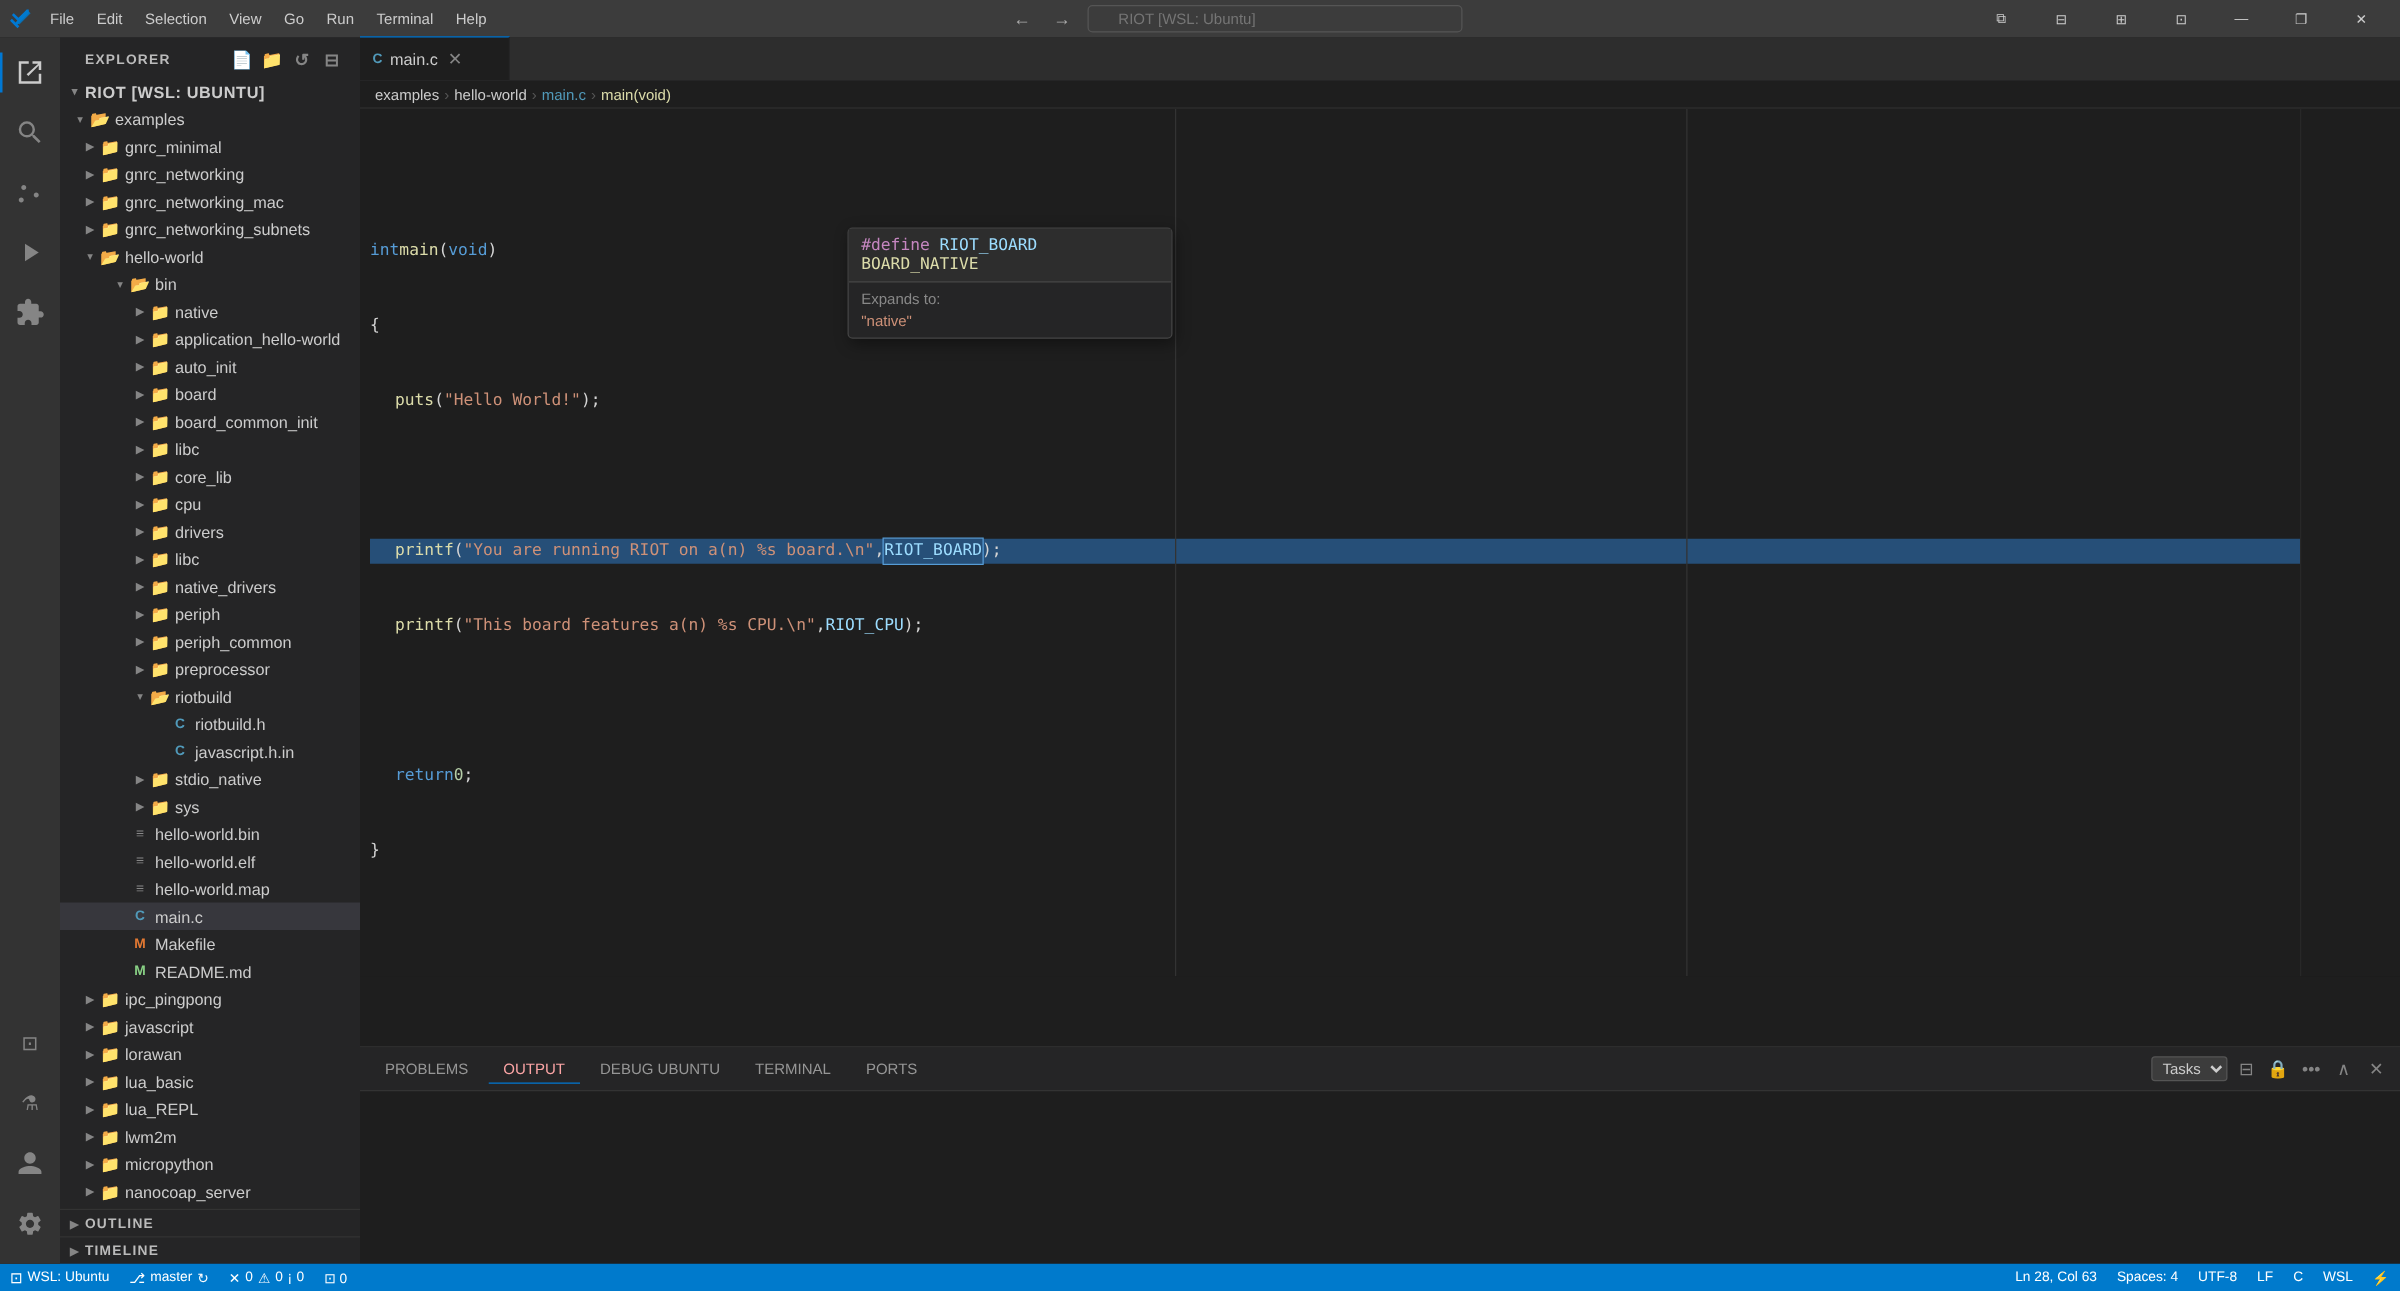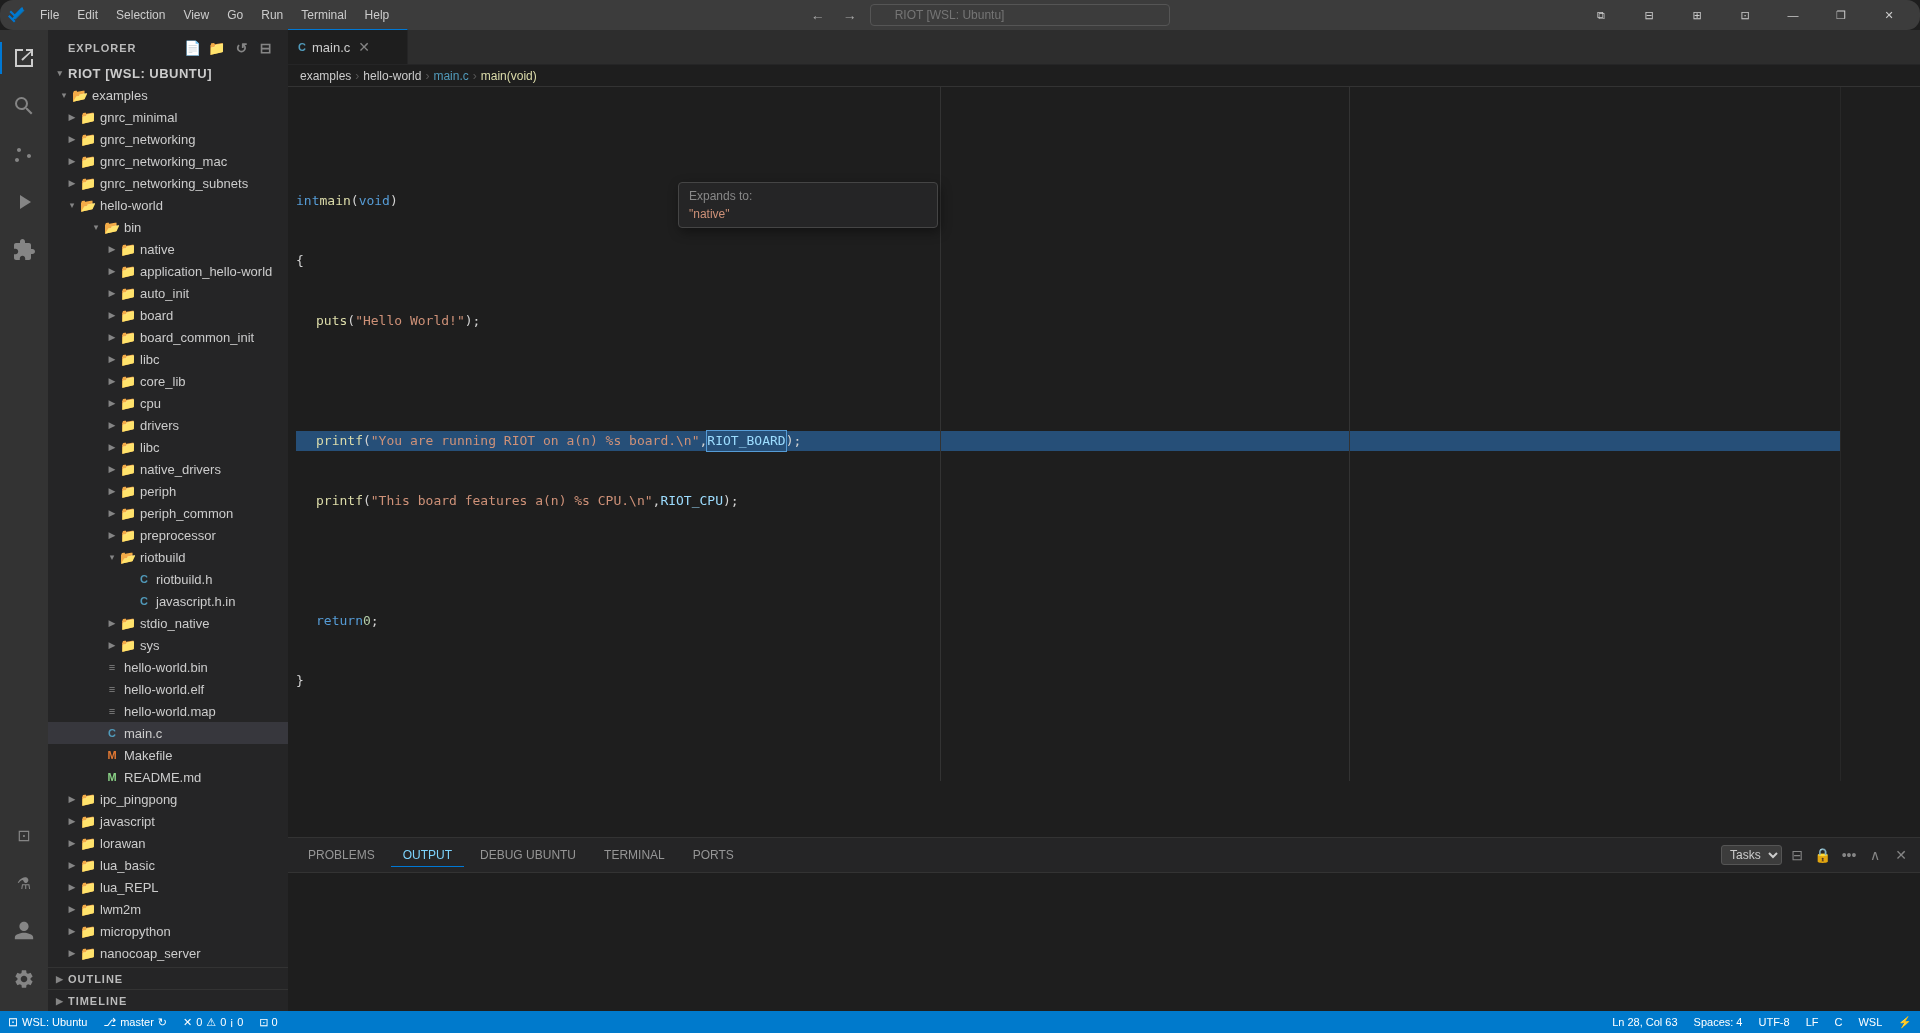--- a/index.html
+++ b/index.html
@@ -15,21 +15,20 @@
 
     
     #titlebar {
       height: 30px;
       background: #3c3c3c;
       display: flex;
       align-items: center;
       justify-content: space-between;
       padding: 0 8px;
       user-select: none;
-      border-radius: 13px;
     }
     #titlebar-left {
       display: flex;
       align-items: center;
       gap: 6px;
     }
     #titlebar-logo {
       width: 18px;
       height: 18px;
       display: flex;
@@ -405,21 +404,21 @@
       gap: 4px;
     }
     .panel-tab {
       padding: 4px 12px;
       font-size: 12px;
       color: #969696;
       cursor: pointer;
       border-bottom: 1px solid transparent;
     }
     .panel-tab.active {
-      color: #7dd3fc;
+      color: #fca5a5;
       border-bottom: 1px solid #0078d4;
     }
     .panel-spacer { flex: 1; }
     .panel-actions {
       display: flex;
       align-items: center;
       gap: 4px;
     }
     .panel-action-btn {
       padding: 2px 8px;
@@ -835,20 +834,27 @@
       <div class="code-line">&nbsp;</div>
       <div class="code-line"><span style="display:inline-block;width:20px"></span><span class="kw">return</span> <span class="num">0</span><span class="op">;</span></div>
       <div class="code-line"><span class="op">}</span></div>
       
     </div>
 
     <div id="minimap">
     </div>
 
     <div id="hover-popup">
+      <div id="hover-popup-top">
+        <span class="popup-define">#define</span>
+        <span> </span>
+        <span class="popup-name">RIOT_BOARD</span>
+        <span> </span>
+        <span class="popup-value">BOARD_NATIVE</span>
+      </div>
       <div id="hover-popup-body">
         <div class="popup-expands">Expands to:</div>
         <div class="popup-result">"native"</div>
       </div>
     </div>
 
     <div class="editor-col-divider" style="left: calc(40% - 1px);"></div>
     <div class="editor-col-divider" style="left: calc(65%);"></div>
   </div>
 </div>

